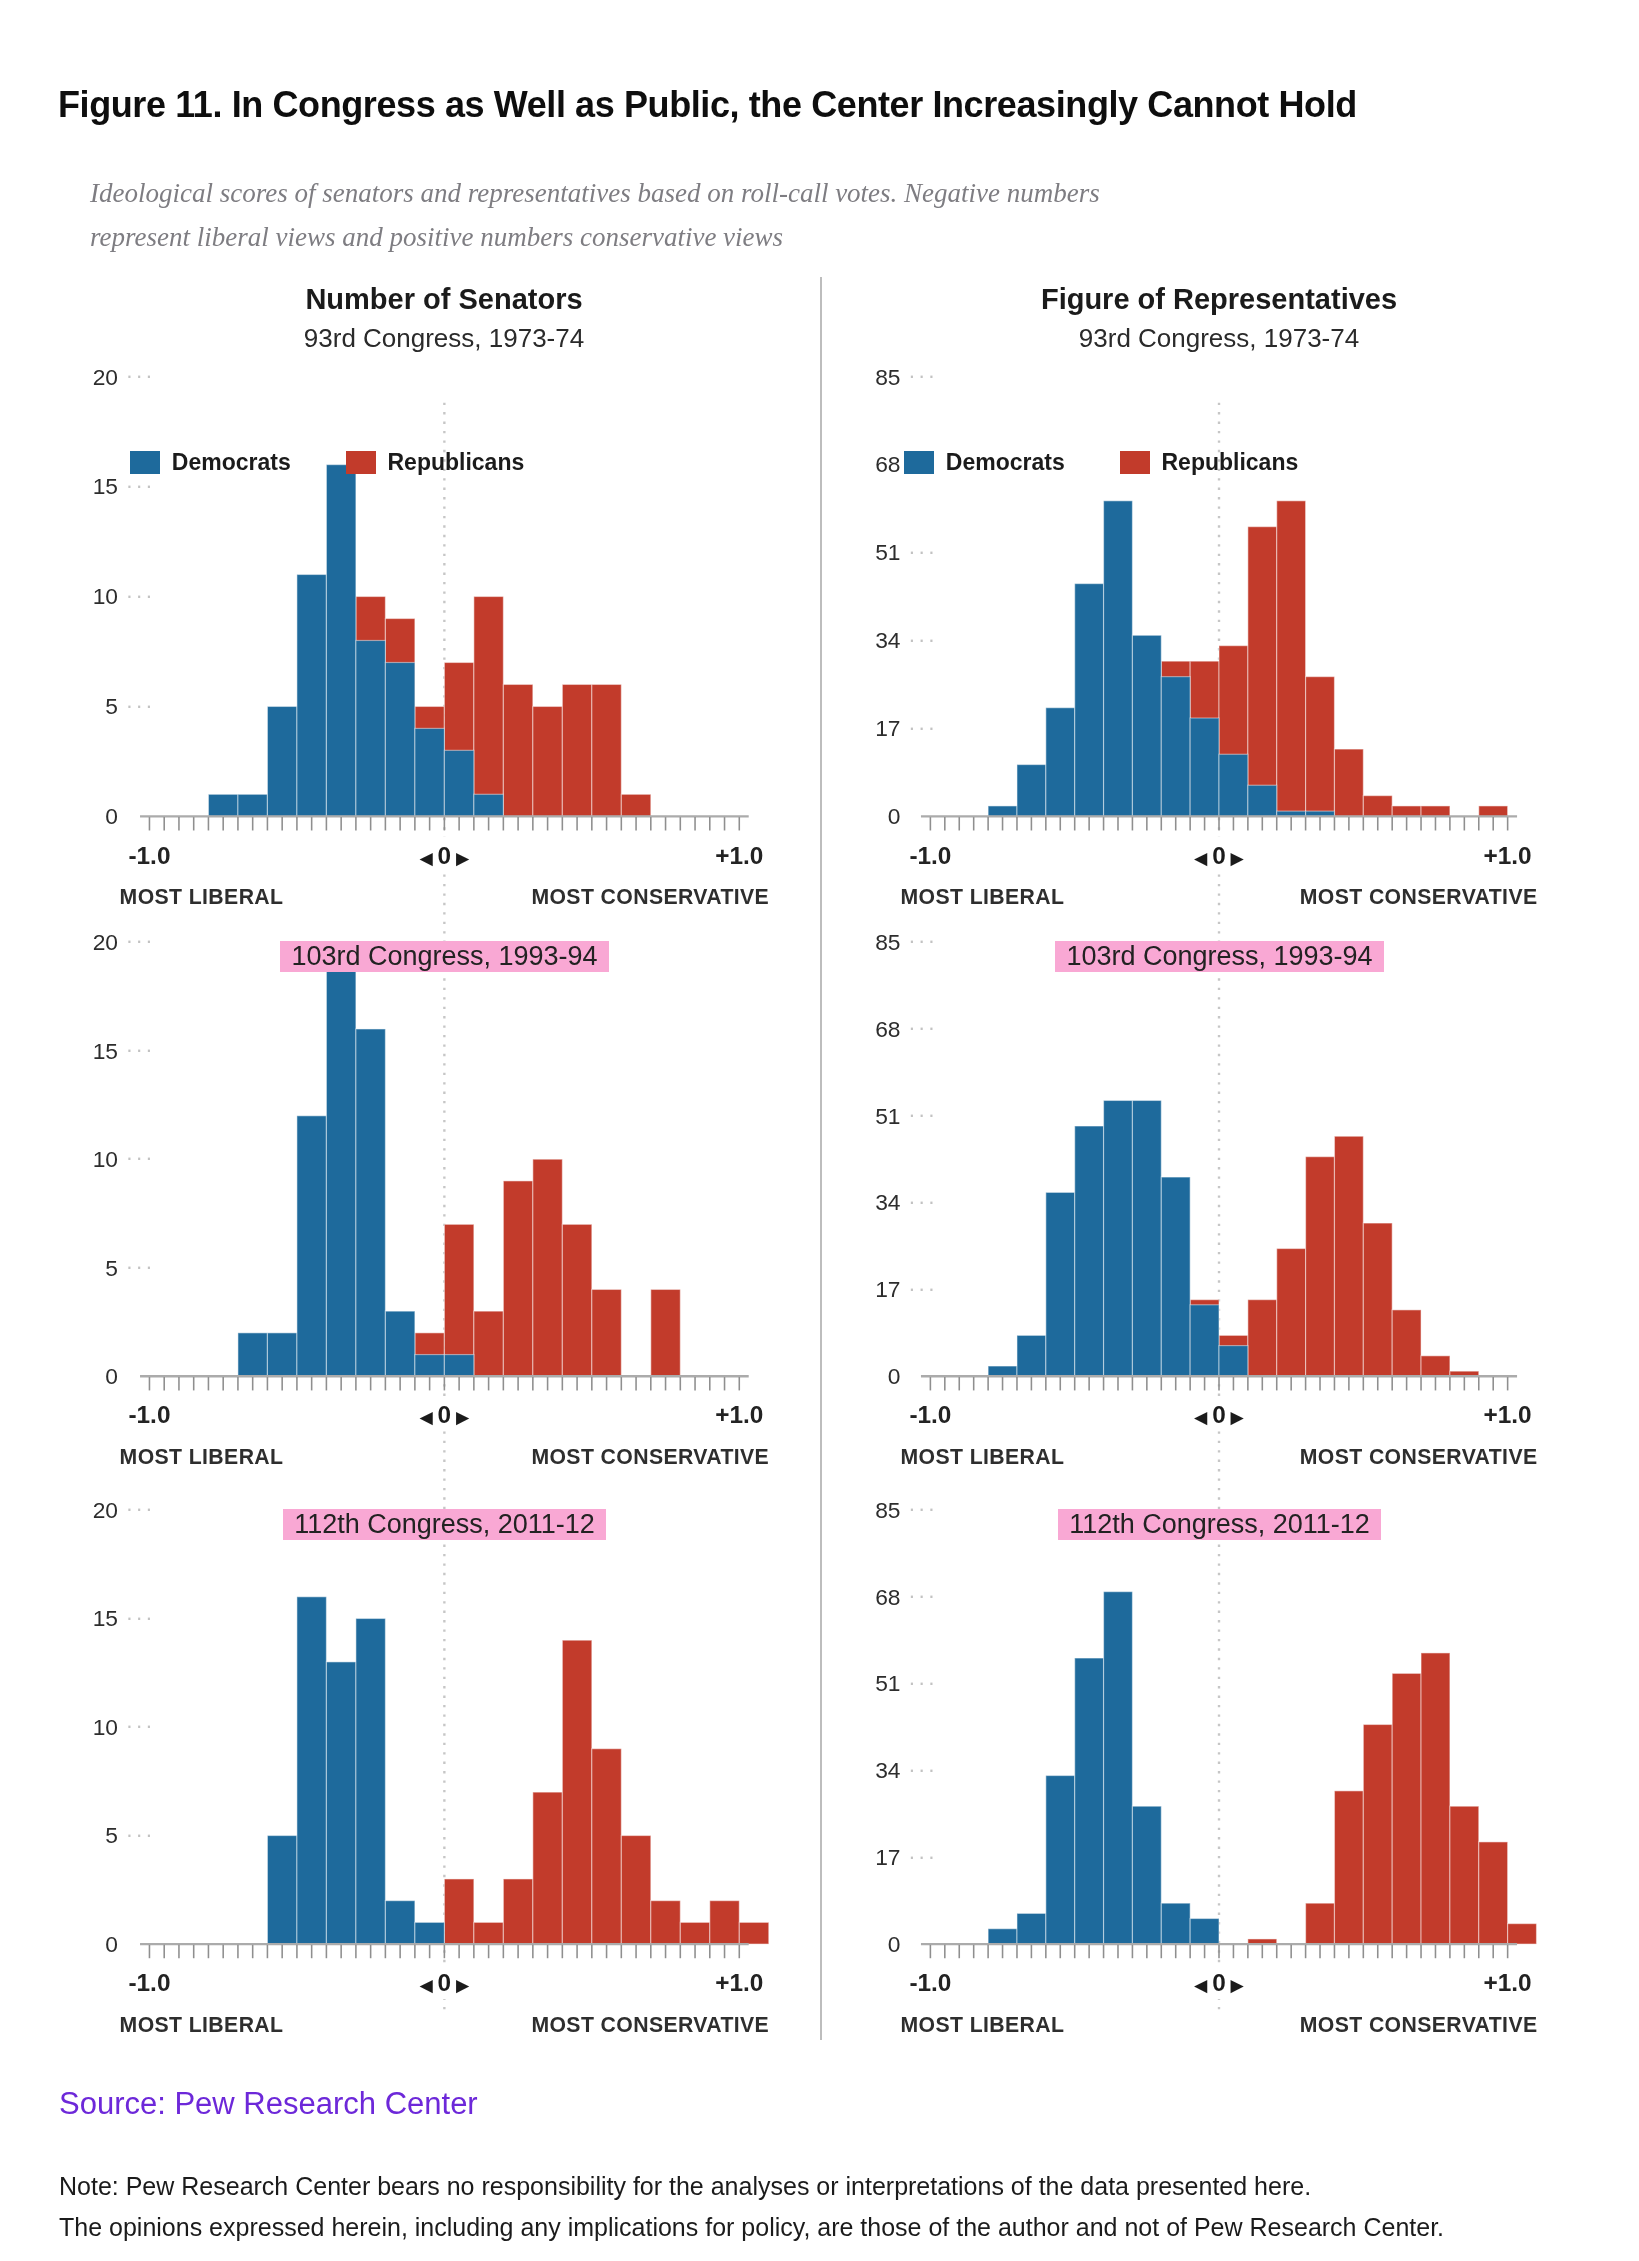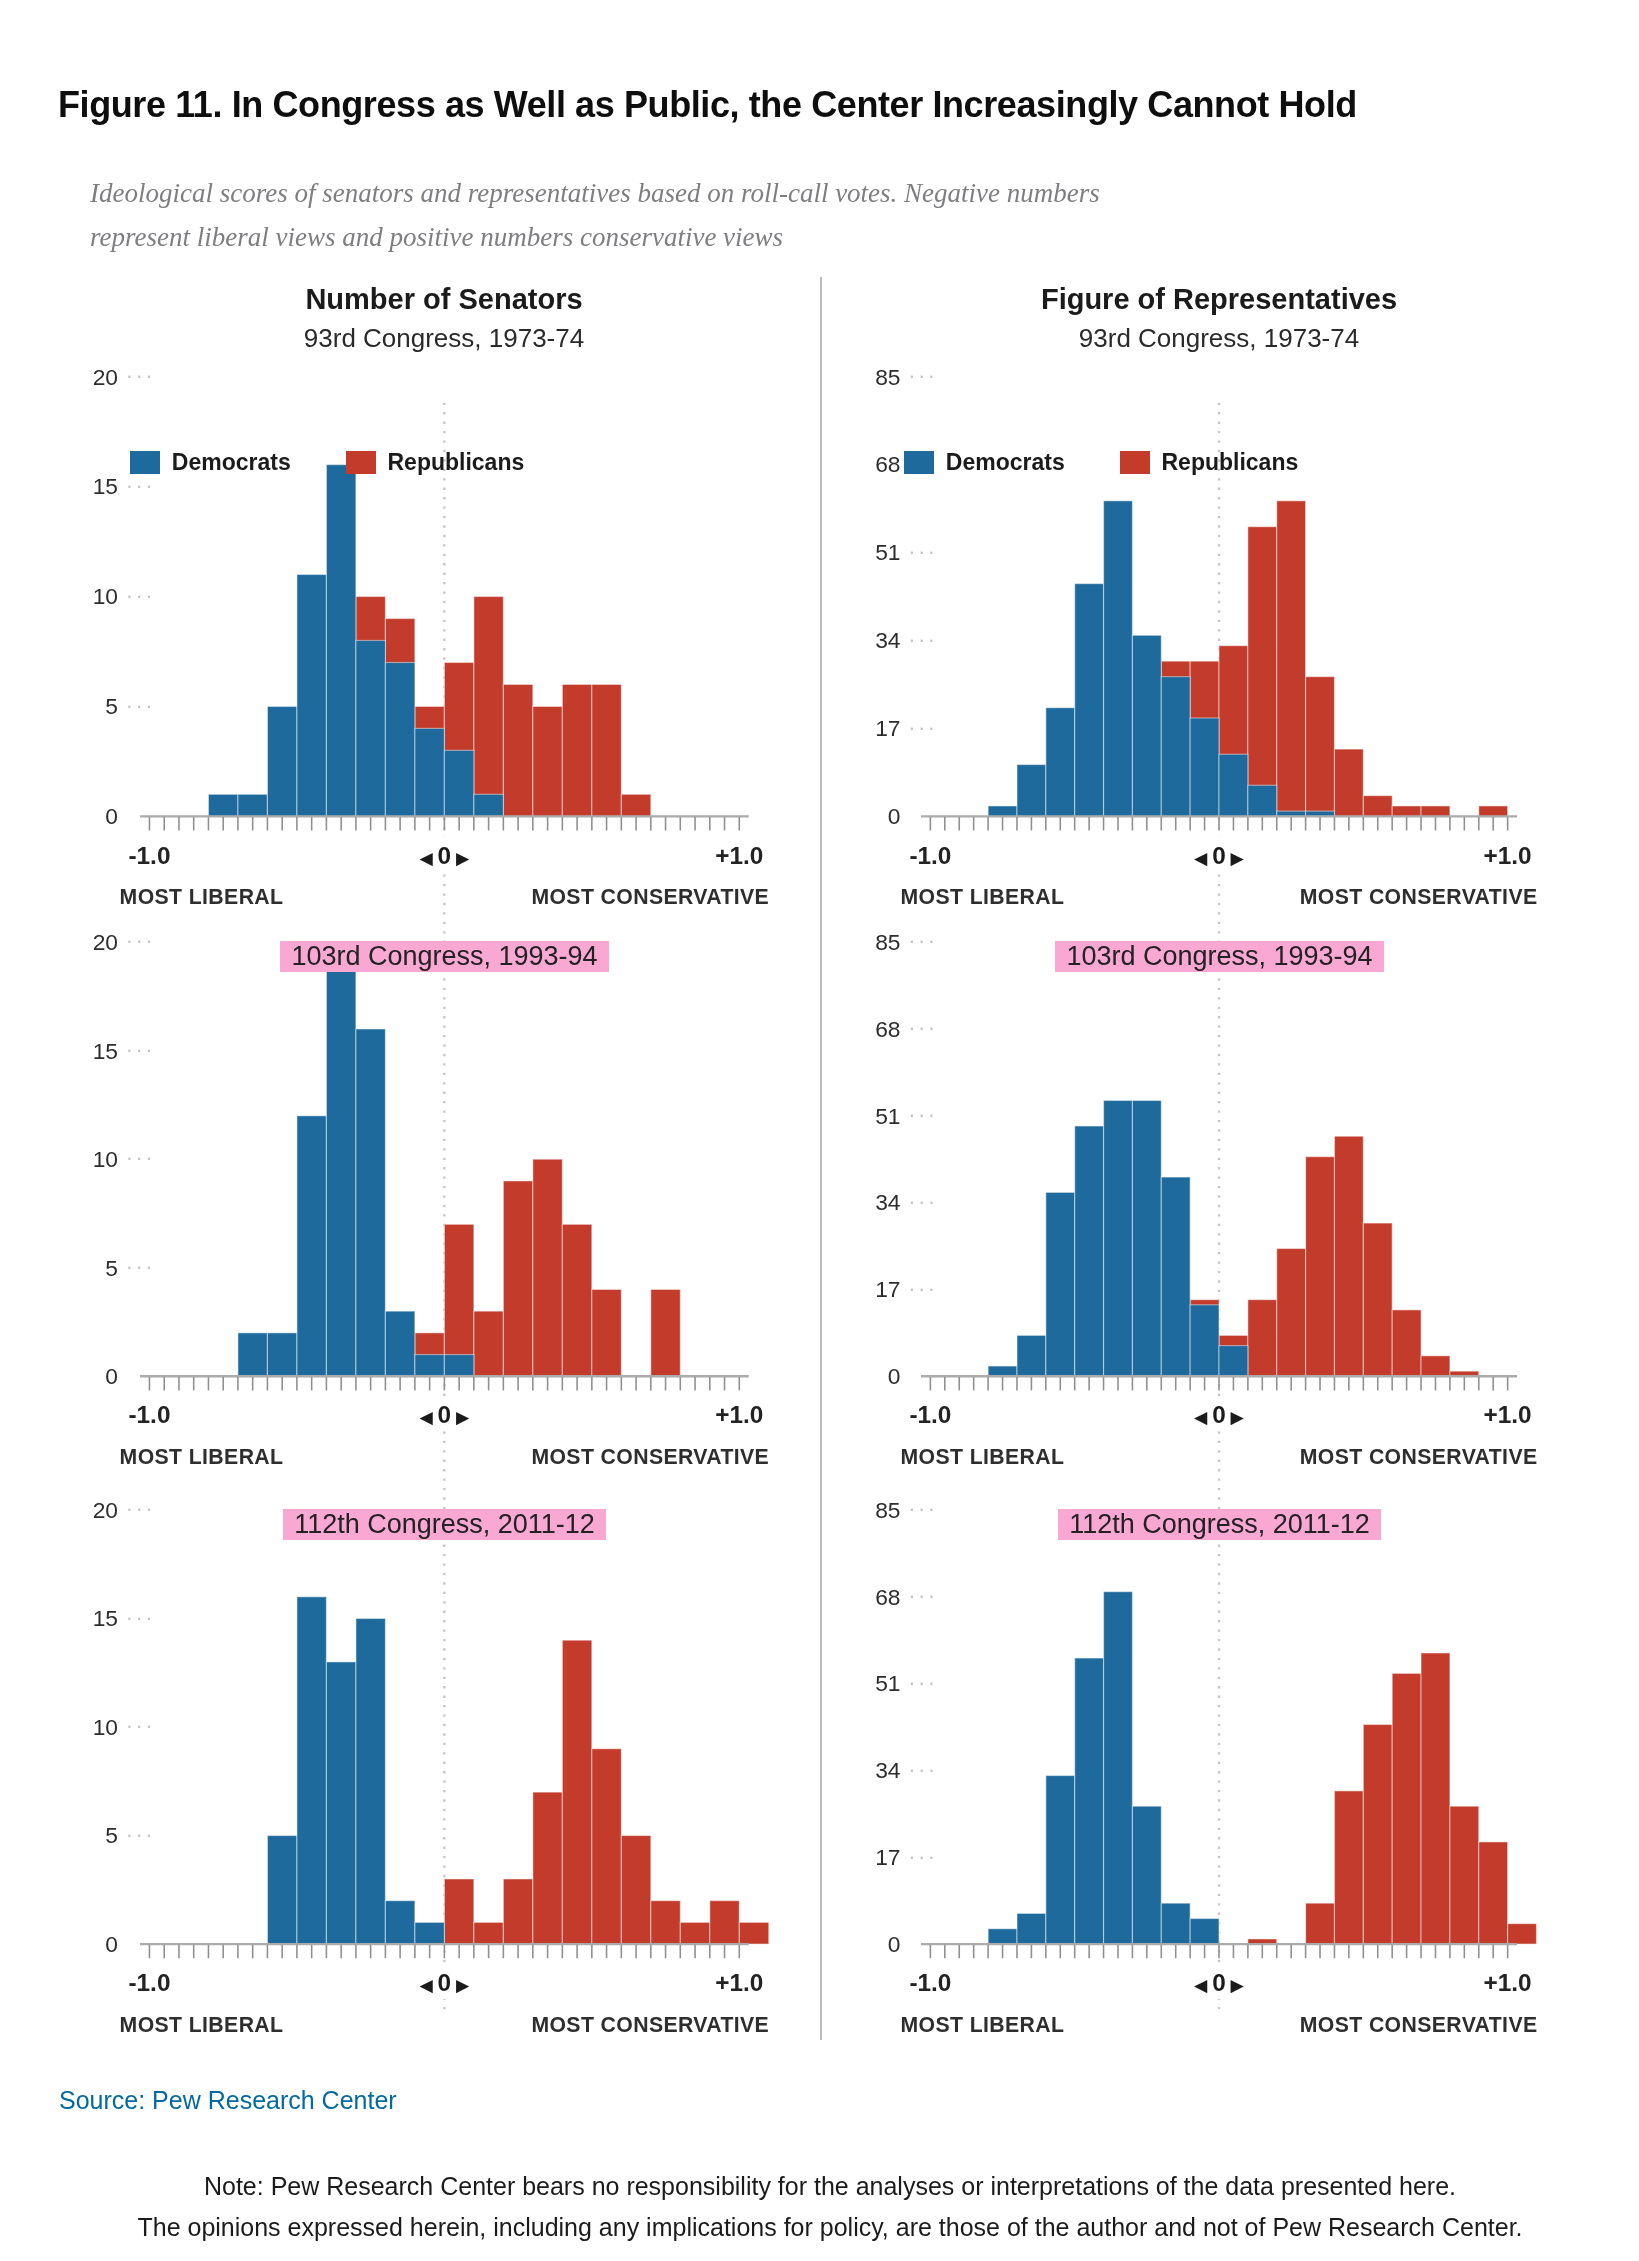--- a/index.html
+++ b/index.html
@@ -24,22 +24,22 @@
   .legend-label{font-size:23px;font-weight:700;color:#1b1b1b;white-space:nowrap;}
   .legend-spacer{width:55px;flex:none;}
   .row-sub{width:645px;text-align:center;z-index:3;}
   .row-sub span{display:inline-block;background:#f9a8d4;padding:0 11px;
                 font-size:27px;color:#222222;}
   #row-sub-2-senators{left:122px;top:941px;}
   #row-sub-2-representatives{left:897px;top:941px;}
   #row-sub-3-senators{left:122px;top:1509px;}
   #row-sub-3-representatives{left:897px;top:1509px;}
   #chart-layer{left:0;top:0;z-index:1;}
-  #footer-source{left:59px;top:2086px;font-size:25px;color:#0369a1;}
-  .note{left:59px;width:1542px;font-size:25px;color:#1b1b1b;text-align:center;}
+  #footer-source{left:59px;top:2086px;font-size:31px;color:#6d28d9;}
+  .note{left:59px;width:1542px;font-size:25px;color:#1b1b1b;}
   #footer-note1{top:2172px;}
   #footer-note2{top:2213px;}
   svg text{font-family:"Liberation Sans","DejaVu Sans",sans-serif;}
 </style>
 </head>
 <body>
 
 <div id="page">
 
   <div class="abs" id="title">Figure 11. In Congress as Well as Public, the Center Increasingly Cannot Hold</div>

